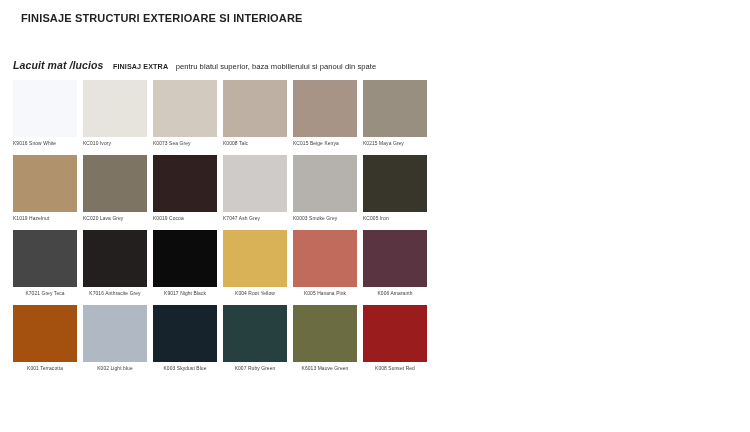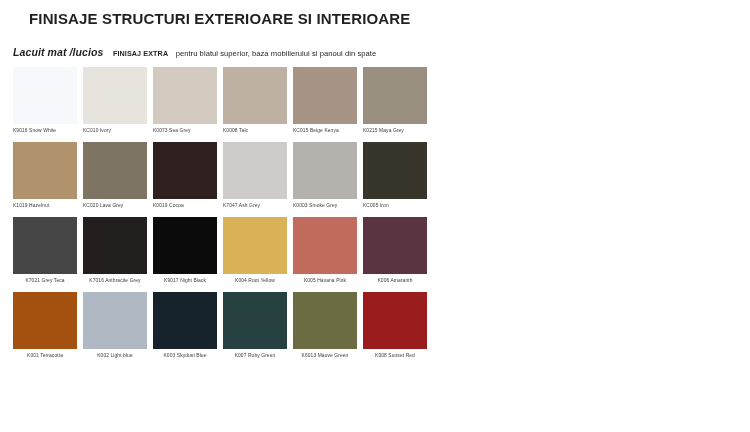--- a/index.html
+++ b/index.html
@@ -16,29 +16,29 @@
     overflow: hidden;
   }
   .page {
     position: relative;
     width: 750px;
     height: 432px;
     box-sizing: border-box;
     padding: 12px 0 0 13px;
   }
   .doc-title {
-    font-size: 15px;
+    font-size: 11px;
     font-weight: bold;
     letter-spacing: 0.15px;
     color: #231f20;
-    margin: 0 0 0 16px;
+    margin: 0 0 0 8px;
     line-height: 13px;
   }
   .subtitle-row {
-    margin-top: 20px;
+    margin-top: 33px;
     margin-bottom: 7px;
     line-height: 12px;
     white-space: nowrap;
   }
   .subtitle-italic {
     font-size: 10.5px;
     font-style: italic;
     font-weight: bold;
     color: #231f20;
     letter-spacing: 0.1px;

